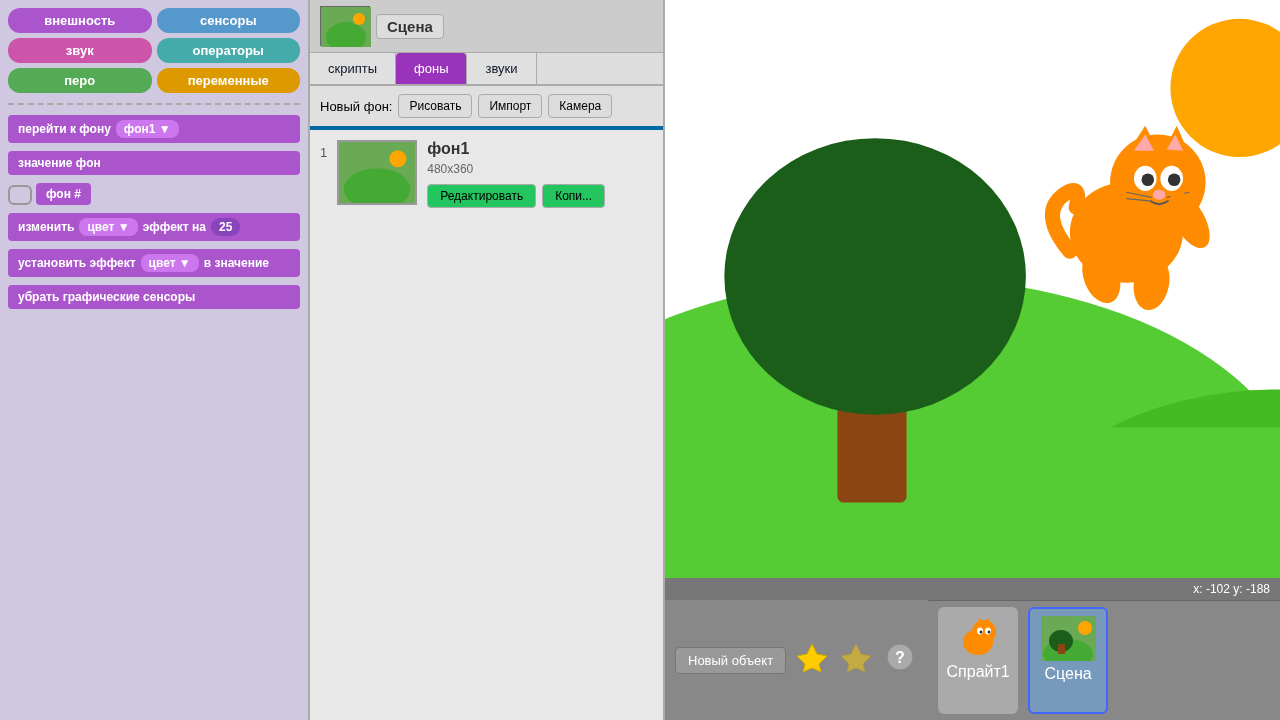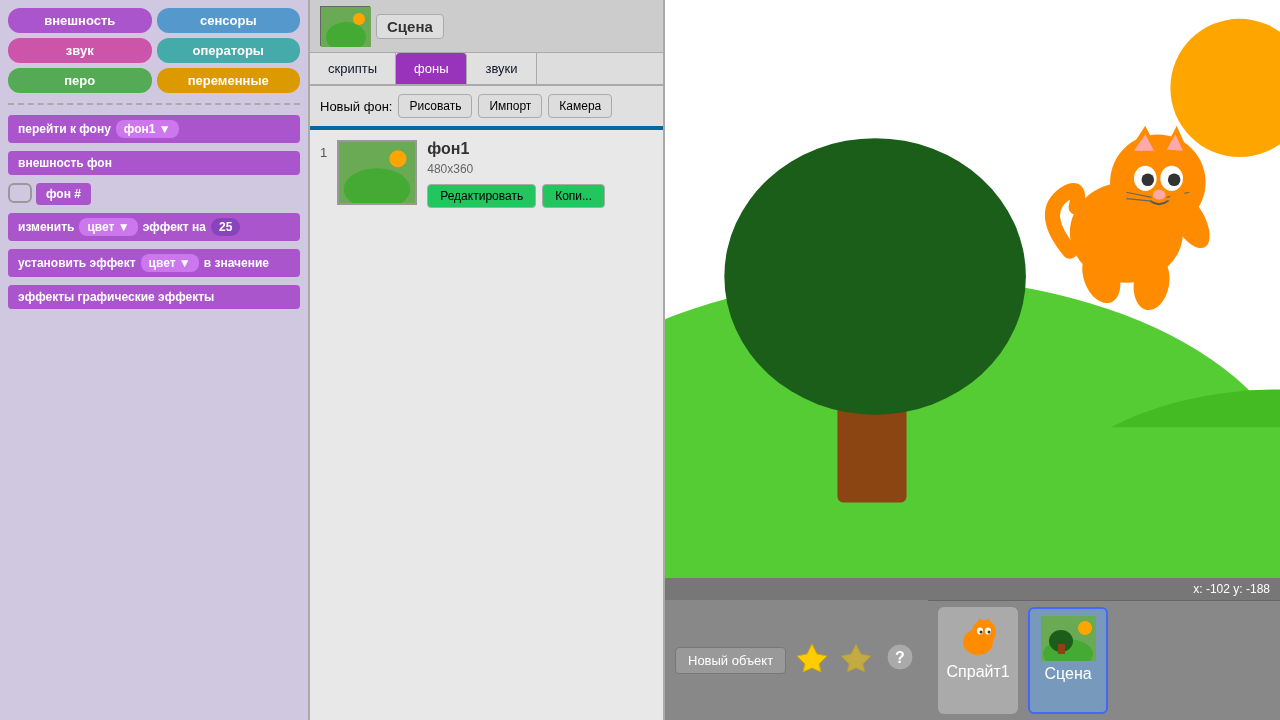--- a/index.html
+++ b/index.html
@@ -18,21 +18,21 @@
     .cat-btn.blue { background: #5599cc; }
     .cat-btn.pink { background: #cc55aa; }
     .cat-btn.teal { background: #44aaaa; }
     .cat-btn.green { background: #55aa55; }
     .cat-btn.orange { background: #dd9900; }
 
     .divider-line { border: none; border-top: 2px dashed #aaa; margin: 2px 8px; }
 
     .blocks-area { padding: 8px; display: flex; flex-direction: column; gap: 8px; }
 
-    .block-row { display: flex; align-items: flex-start; gap: 4px; flex-wrap: wrap; }
+    .block-row { display: flex; align-items: flex-end; gap: 4px; flex-wrap: wrap; }
 
     .block { padding: 5px 10px; border-radius: 8px; border: none; cursor: pointer; font-size: 12px; font-weight: bold; color: white; background: #aa55cc; display: inline-block; }
     .block.outline { background: transparent; border: 2px solid #999; border-radius: 6px; width: 20px; height: 20px; display: inline-block; }
 
     .block-line { display: flex; align-items: center; gap: 5px; background: #aa55cc; padding: 5px 10px; border-radius: 4px; color: white; font-size: 12px; font-weight: bold; }
     .block-line .inner-btn { background: #cc77ee; border-radius: 8px; padding: 2px 8px; font-size: 12px; }
     .block-line .inner-val { background: #8844bb; border-radius: 10px; padding: 2px 8px; font-size: 12px; }
 
     
     .middle-panel { width: 355px; background: #e8e8e8; display: flex; flex-direction: column; border-right: 2px solid #aaa; }
@@ -97,21 +97,21 @@
     <hr class="divider-line">
 
     <div class="blocks-area">
 
       <div class="block-line">
         <span>перейти к фону</span>
         <span class="inner-btn">фон1 ▼</span>
       </div>
 
       <div class="block-line">
-        <span>внешность фон</span>
+        <span>значение фон</span>
       </div>
 
       <div class="block-row">
         <span class="block outline"></span>
         <div class="block-line" style="background: #aa55cc; padding: 4px 10px; font-size:12px;">
           <span>фон #</span>
         </div>
       </div>
 
       <div class="block-line">
@@ -121,21 +121,21 @@
         <span class="inner-val">25</span>
       </div>
 
       <div class="block-line">
         <span>установить эффект</span>
         <span class="inner-btn">цвет ▼</span>
         <span>в значение</span>
       </div>
 
       <div class="block-line">
-        <span>эффекты графические эффекты</span>
+        <span>убрать графические сенсоры</span>
       </div>
     </div>
   </div>
 
   <div class="middle-panel">
     <div class="scene-header">
       <div class="scene-thumb">
         <svg width="50" height="40" viewBox="0 0 50 40">
           <rect width="50" height="40" fill="#6aaa55"></rect>
           <ellipse cx="25" cy="30" rx="20" ry="15" fill="#44aa33"></ellipse>

